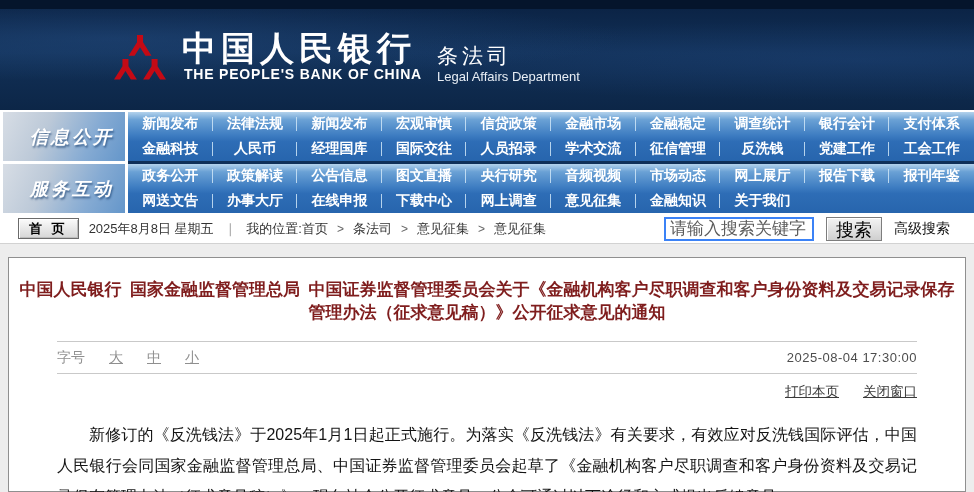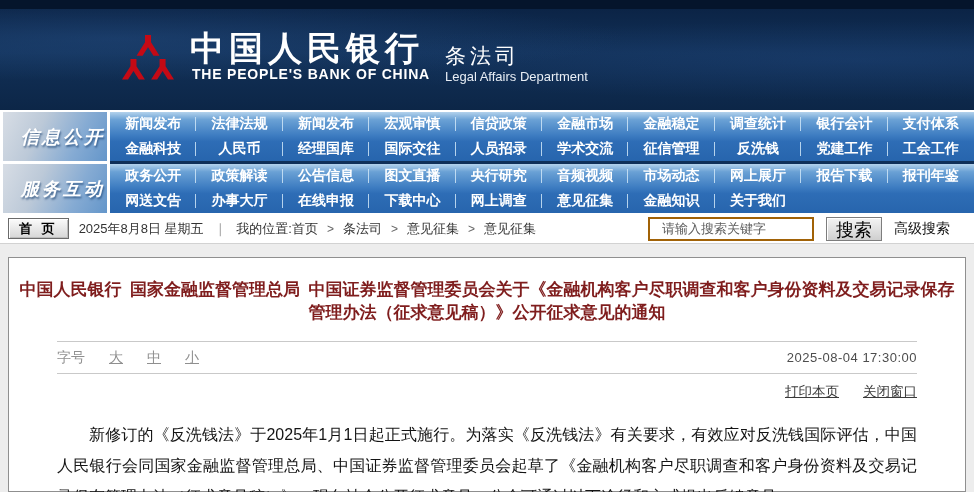--- a/index.html
+++ b/index.html
@@ -6,59 +6,59 @@
   body{font-family:"Liberation Sans","DejaVu Sans",sans-serif;}
   .page{width:974px;height:492px;position:relative;overflow:hidden;background:#ededed;}
 
   
   .banner{position:relative;height:110px;
     background:
       radial-gradient(ellipse at 12% 35%, rgba(45,90,150,.35), transparent 42%),
       radial-gradient(ellipse at 88% 55%, rgba(35,75,135,.32), transparent 46%),
       linear-gradient(180deg,#0a2142 0%,#123158 48%,#0c2647 100%);}
   .top-strip{position:absolute;top:0;left:0;right:0;height:9px;background:#05152c;}
-  .brand{position:absolute;left:8px;top:0;width:600px;height:110px;}
+  .brand{position:absolute;left:0;top:0;width:600px;height:110px;}
   .emblem{position:absolute;left:114px;top:24px;}
   .bank-cn{position:absolute;left:182px;top:26px;color:#fff;font-size:34px;font-weight:bold;letter-spacing:5px;white-space:nowrap;}
   .bank-en{position:absolute;left:184px;top:66px;color:#fff;font-size:14px;font-weight:bold;letter-spacing:.8px;white-space:nowrap;}
   .dept-cn{position:absolute;left:437px;top:42px;color:#fff;font-size:21px;letter-spacing:4px;white-space:nowrap;}
   .dept-en{position:absolute;left:437px;top:69px;color:#e8eef5;font-size:13px;white-space:nowrap;}
 
   
   .mainnav{background:#fff;padding:2px 0 1px;}
   .band{display:flex;box-sizing:border-box;}
   .band1{height:49px;}
   .band2{height:52px;}
-  .tab{width:104px;margin:0 3px;box-sizing:border-box;display:flex;align-items:center;justify-content:center;
+  .tab{width:122px;margin:0 3px;box-sizing:border-box;display:flex;align-items:center;justify-content:center;
     background:linear-gradient(115deg,#d7dde5 0%,#bcc9d8 35%,#86abd3 70%,#6496ca 100%);
     color:#fff;font-size:18px;font-weight:bold;font-style:italic;letter-spacing:3px;
     text-shadow:1px 2px 2px rgba(22,62,110,.65);cursor:pointer;padding-left:16px;}
   .band2 .tab{border-top:3px solid #fff;}
   .menu{flex:1;box-sizing:border-box;
     background:linear-gradient(180deg,#b3d2ec 0%,#6aa1d5 16%,#3d7cc1 48%,#2e6db6 60%,#2765ad 100%);}
   .band2 .menu{border-top:3px solid #0f3059;}
   .menu-row{display:grid;grid-template-columns:repeat(10,1fr);height:50%;}
   .cell{position:relative;display:flex;align-items:center;justify-content:center;
     color:#fff;font-size:14px;font-weight:bold;white-space:nowrap;cursor:pointer;}
   .cell.sep::after{content:"";position:absolute;right:0;top:22%;height:56%;width:1px;background:rgba(206,229,247,.85);}
   .filler{grid-column:span 2;}
 
   
   .crumbbar{height:30px;background:#fff;border-bottom:1px solid #d2d2d2;display:flex;align-items:center;
     padding:0 24px 0 8px;box-sizing:border-box;font-size:13px;color:#333;}
   .home-btn{height:21px;padding:0 10px;margin-right:10px;font-size:13px;font-weight:bold;letter-spacing:3px;
     color:#000;background:linear-gradient(180deg,#fbfbfb,#d6d6d6);border:1px solid #6b6b6b;
-    box-shadow:inset 1px 1px 0 #fff, inset -1px -1px 0 #bdbdbd;cursor:pointer;}
+    box-shadow:inset 1px 1px 0 #fff, inset -1px -1px 0 #bdbdbd;cursor:pointer;margin-left:10px;}
   .crumb-date{margin-right:10px;}
   .crumb-pipe{color:#8a8a8a;margin-right:10px;}
   .crumb-path a, .crumb-link{color:#333;text-decoration:none;cursor:pointer;}
   .crumb-sep{color:#666;margin:0 9px;font-size:12px;}
   .crumb-spacer{flex:1;}
-  .search-input{width:138px;height:20px;border:2px solid #a16207;box-sizing:content-box;
-    font-size:13px;color:#333;padding:0 12px;outline:none;}
+  .search-input{width:138px;height:20px;border:2px solid #3b82f6;box-sizing:content-box;
+    font-size:17px;color:#333;padding:0 4px;outline:none;}
   .search-input::placeholder{color:#5c5c5c;}
   .search-btn{height:24px;padding:0 9px;margin-left:12px;font-size:18px;color:#000;
     background:linear-gradient(180deg,#f4f4f4,#cfcfcf);border:1px solid #7d7d7d;
     box-shadow:inset 1px 1px 0 #fff;cursor:pointer;}
   .adv-search{margin-left:12px;font-size:14px;color:#111;cursor:pointer;}
 
   
   .content-wrap{padding:13px 8px 0;}
   .article-box{background:#fff;border:1px solid #8f8f8f;box-sizing:border-box;height:235px;}
   .article-title{margin:20px 8px 0;text-align:center;font-size:17px;line-height:23px;font-weight:bold;color:#7f1d1d;}

